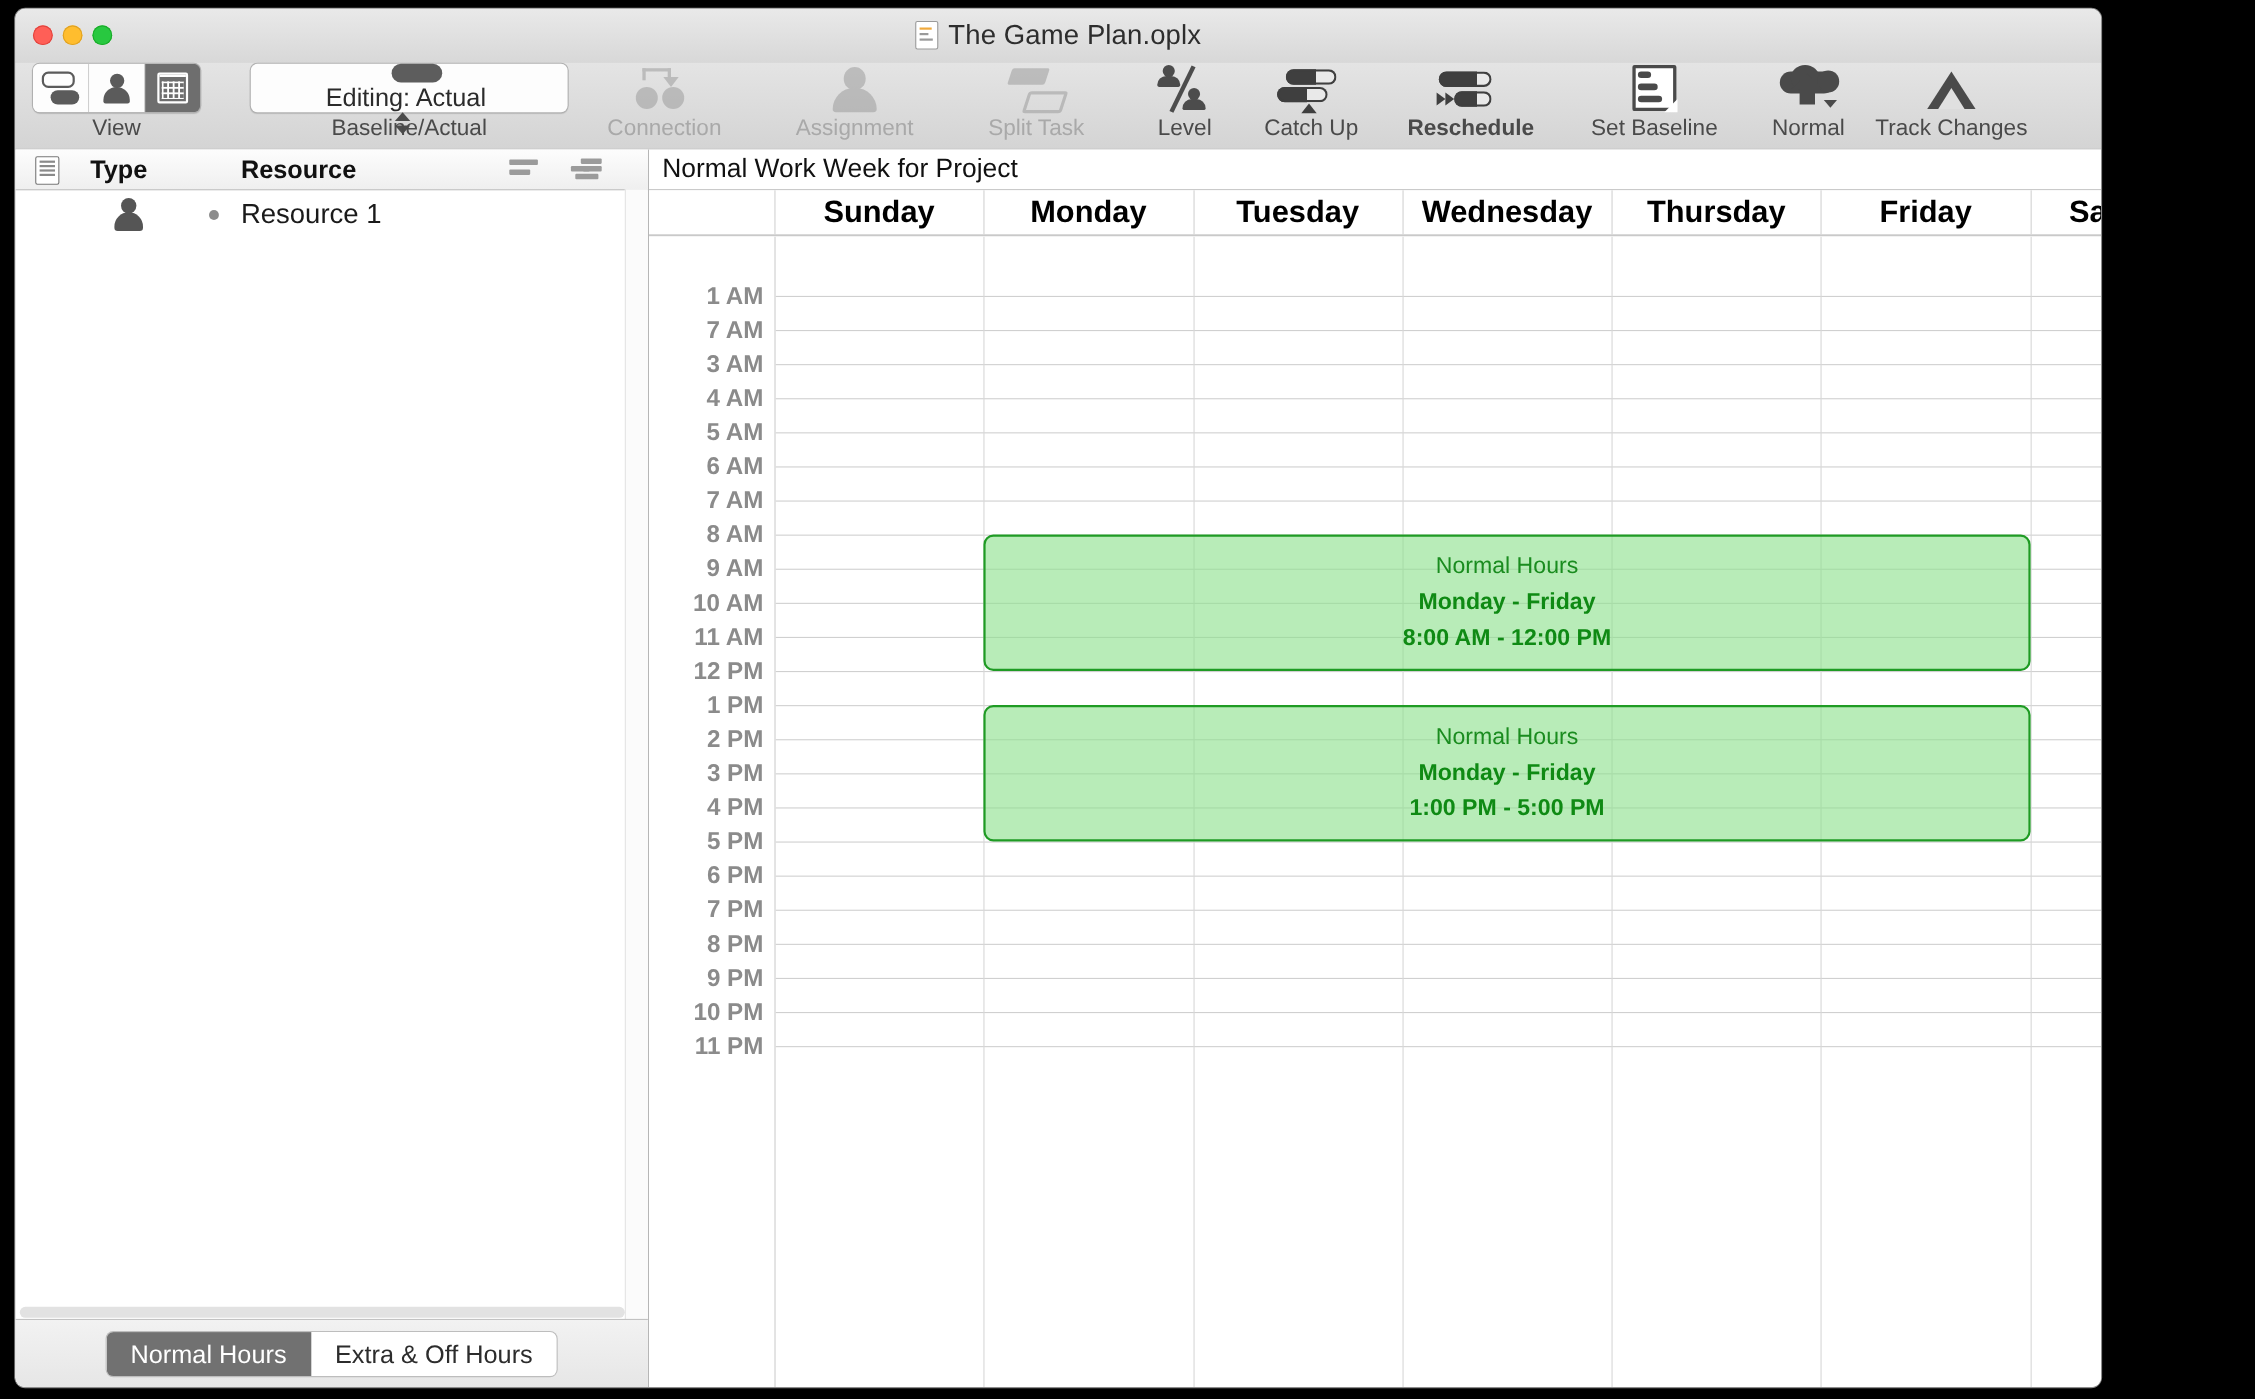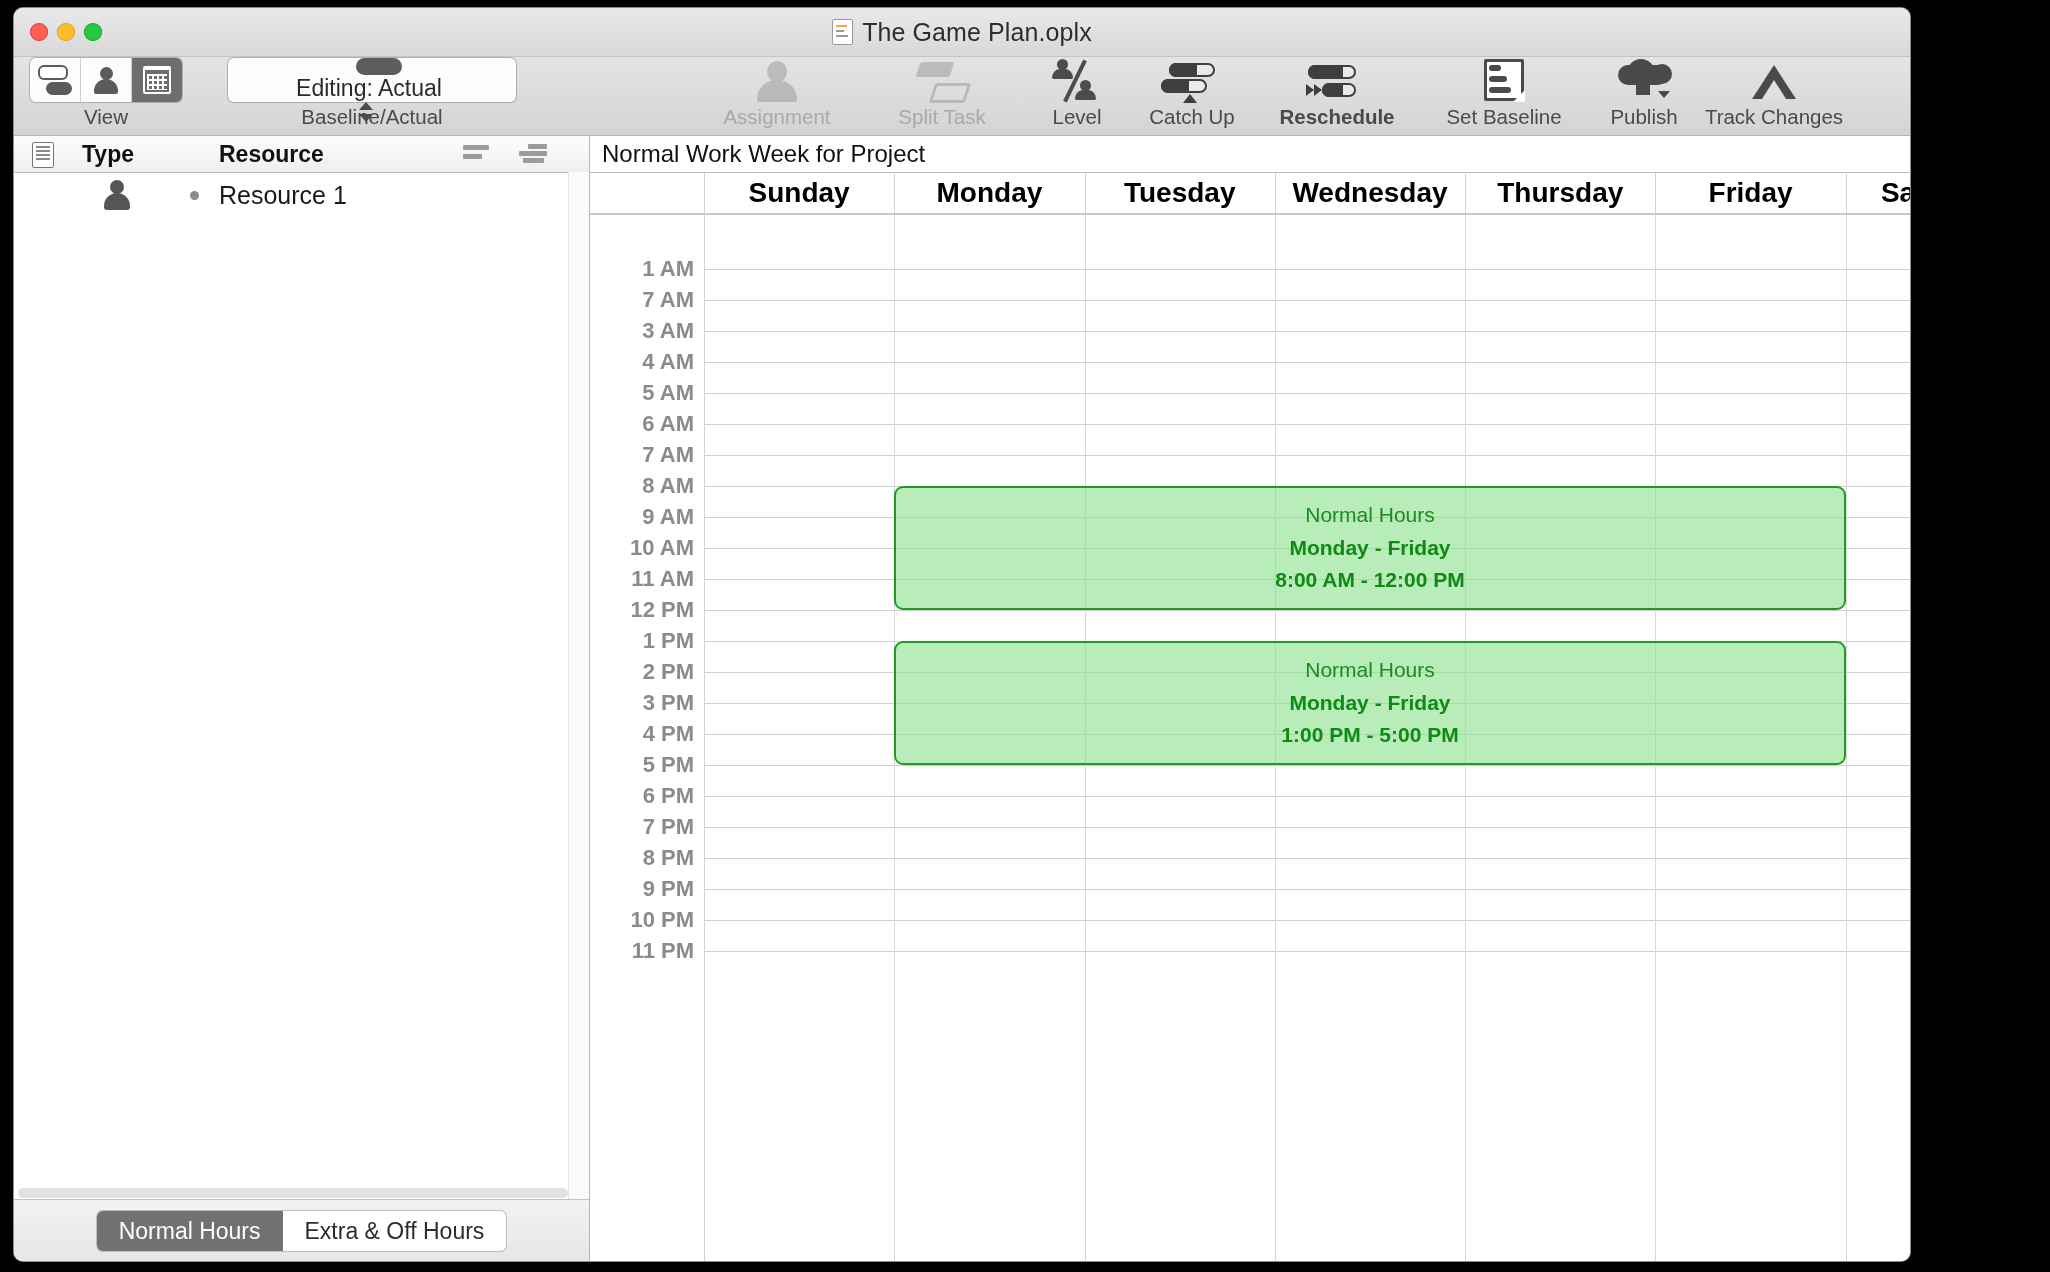--- a/index.html
+++ b/index.html
@@ -189,20 +189,33 @@
           <span class="lbl">Editing: Actual</span>
           <span class="chev">
                 <i class="up"></i>
                 <i class="dn"></i>
               </span>
         </div>
       </div>
       <div class="tb-label">Baseline/Actual</div>
     </div>
 
+    <div class="tb-item" style="left:500px;width:180px;">
+      <div class="tb-glyph">
+        <span style="position:relative;width:56px;height:42px;display:inline-block;opacity:.45;">
+          <span style="position:absolute;left:8px;top:3px;width:26px;height:3px;background:#8f8f8f;"></span>
+          <span style="position:absolute;left:8px;top:3px;width:3px;height:11px;background:#8f8f8f;"></span>
+          <span style="position:absolute;left:31px;top:3px;width:3px;height:10px;background:#8f8f8f;"></span>
+          <span style="position:absolute;left:27px;top:11px;width:0;height:0;border-left:7px solid transparent;border-right:7px solid transparent;border-top:9px solid #8f8f8f;"></span>
+          <span style="position:absolute;left:2px;top:20px;width:20px;height:20px;border-radius:50%;background:#8f8f8f;"></span>
+          <span style="position:absolute;left:26px;top:20px;width:20px;height:20px;border-radius:50%;background:#8f8f8f;"></span>
+        </span>
+      </div>
+      <div class="tb-label dim">Connection</div>
+    </div>
 
     <div class="tb-item" style="left:673px;width:180px;justify-content:center;">
       <div class="tb-glyph">
         <span style="position:relative;width:44px;height:42px;display:inline-block;opacity:.45;">
           <span style="position:absolute;left:12px;top:2px;width:20px;height:21px;border-radius:50%;background:#8f8f8f;"></span>
           <span style="position:absolute;left:2px;top:21px;width:40px;height:22px;border-radius:20px 20px 3px 3px;background:#8f8f8f;"></span>
         </span>
       </div>
       <div class="tb-label dim">Assignment</div>
     </div>
@@ -270,21 +283,21 @@
       <div class="tb-glyph">
         <span style="position:relative;width:60px;height:42px;display:inline-block;">
           <span style="position:absolute;left:4px;top:6px;width:50px;height:20px;border-radius:12px;background:#4a4a4a;"></span>
           <span style="position:absolute;left:14px;top:0px;width:26px;height:24px;border-radius:50%;background:#4a4a4a;"></span>
           <span style="position:absolute;left:38px;top:5px;width:20px;height:20px;border-radius:50%;background:#4a4a4a;"></span>
           <span style="position:absolute;left:22px;top:14px;width:14px;height:22px;background:#4a4a4a;"></span>
           <span style="position:absolute;left:15px;top:8px;width:0;height:0;border-left:14px solid transparent;border-right:14px solid transparent;border-bottom:14px solid #4a4a4a;"></span>
           <span style="position:absolute;left:44px;top:32px;width:0;height:0;border-left:6px solid transparent;border-right:6px solid transparent;border-top:7px solid #4a4a4a;"></span>
         </span>
       </div>
-      <div class="tb-label">Publish</div>
+      <div class="tb-label">Normal</div>
     </div>
 
     <div class="tb-item" style="left:1660px;width:200px;">
       <div class="tb-glyph">
         <span style="position:relative;width:44px;height:42px;display:inline-block;">
           <span style="position:absolute;left:0;bottom:2px;width:0;height:0;border-left:22px solid transparent;border-right:22px solid transparent;border-bottom:34px solid #4a4a4a;"></span>
           <span style="position:absolute;left:10px;bottom:2px;width:0;height:0;border-left:12px solid transparent;border-right:12px solid transparent;border-bottom:19px solid #e0e0e0;"></span>
         </span>
       </div>
       <div class="tb-label">Track Changes</div>

